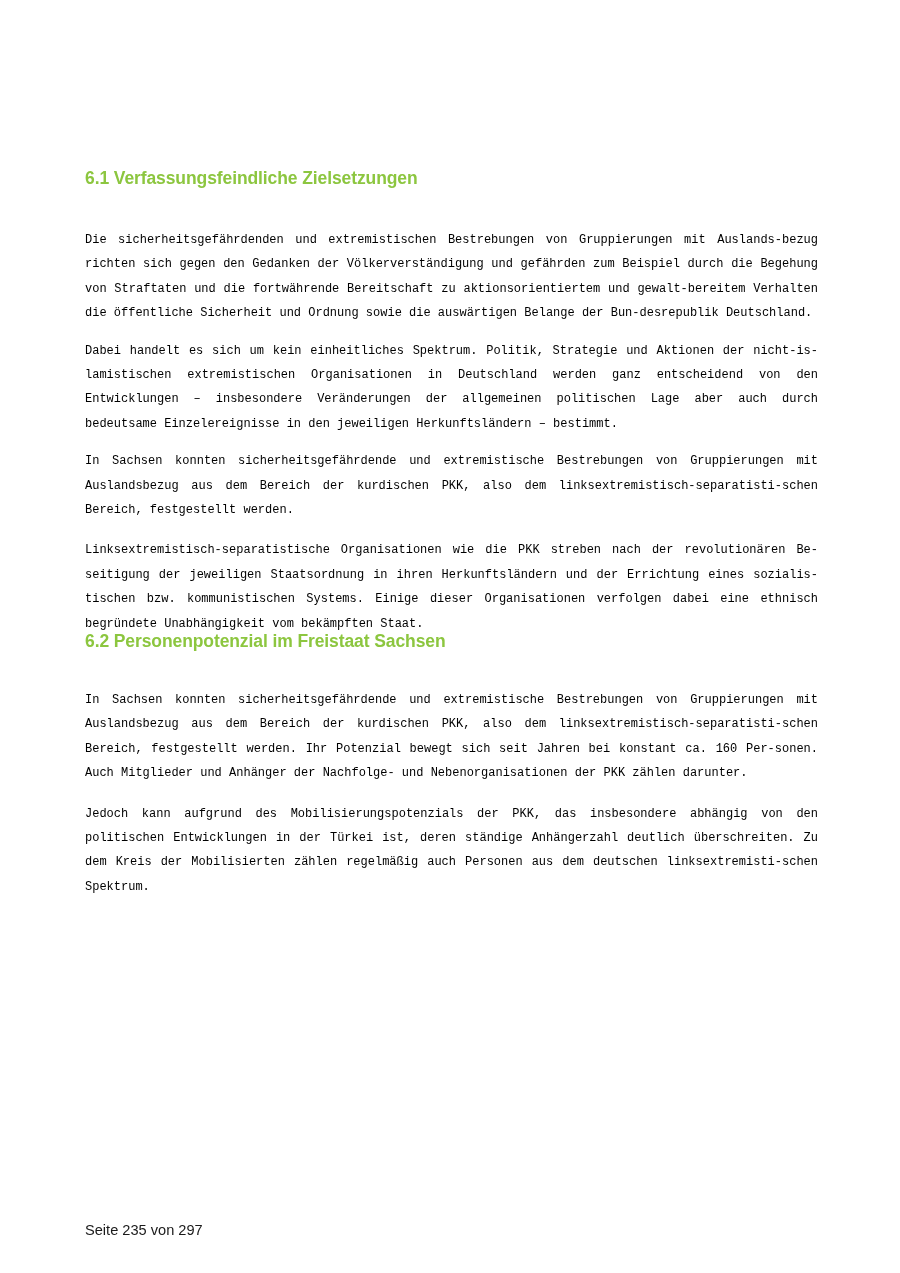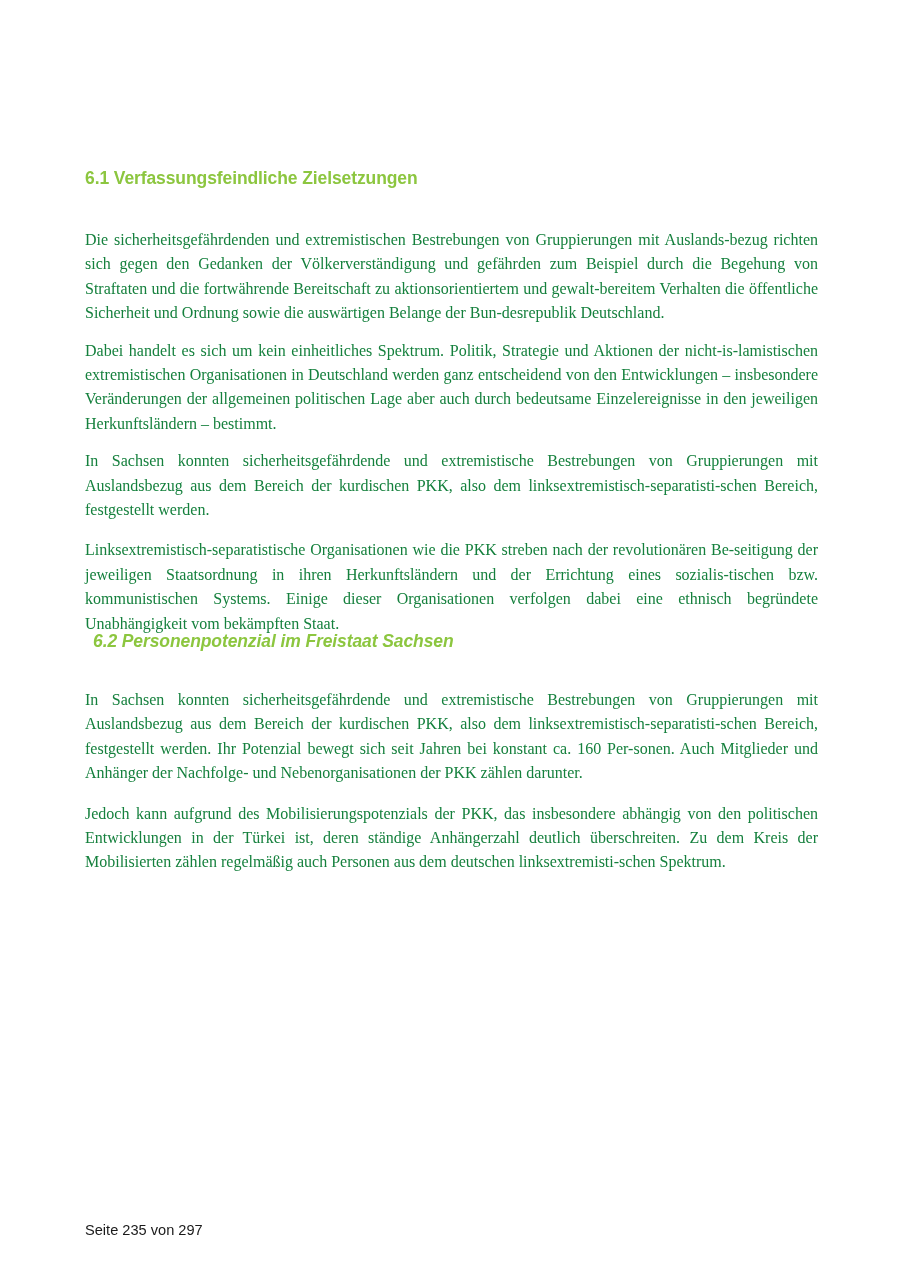--- a/index.html
+++ b/index.html
@@ -40,29 +40,28 @@
 
   h2.heading-61 {
     position: absolute;
     top: 168px;
     left: 0;
   }
 
   h2.heading-62 {
     position: absolute;
     top: 631px;
-    left: 8px;
-    font-style: italic;
+    left: 0;
   }
 
   p.body-para {
-    font-family: Liberation Serif, serif;
-    font-size: 16px;
+    font-family: Liberation Mono, monospace;
+    font-size: 12px;
     line-height: 24.4px;
-    color: #15803d;
+    color: #000000;
     text-align: justify;
     text-justify: inter-word;
     margin: 0 0 13px 0;
     padding: 0;
     hyphens: manual;
   }
 
   p.body-para:last-child {
     margin-bottom: 0;
     margin-top: 16px;

